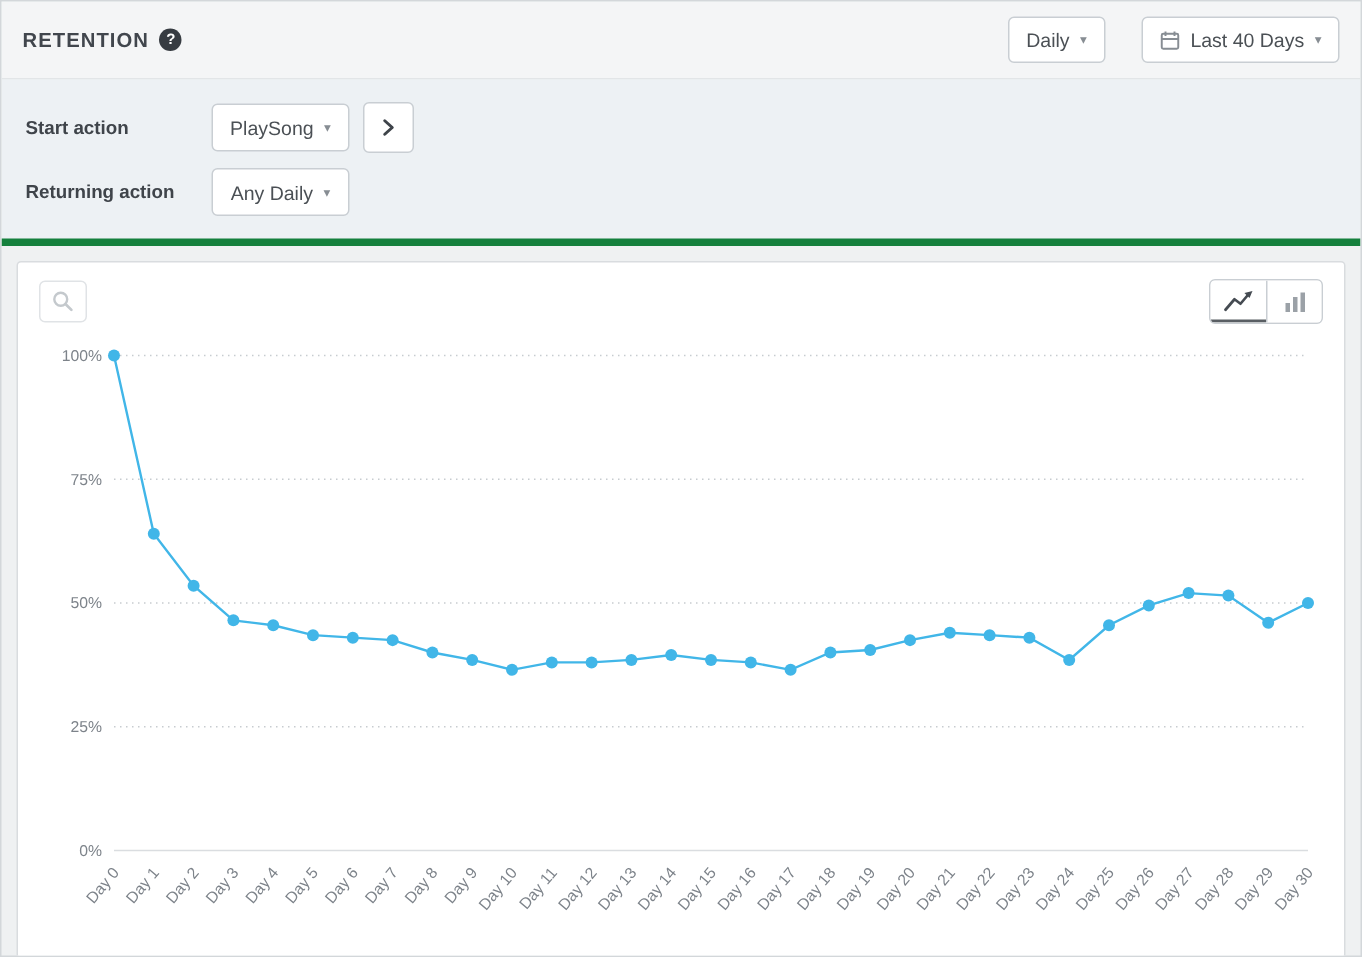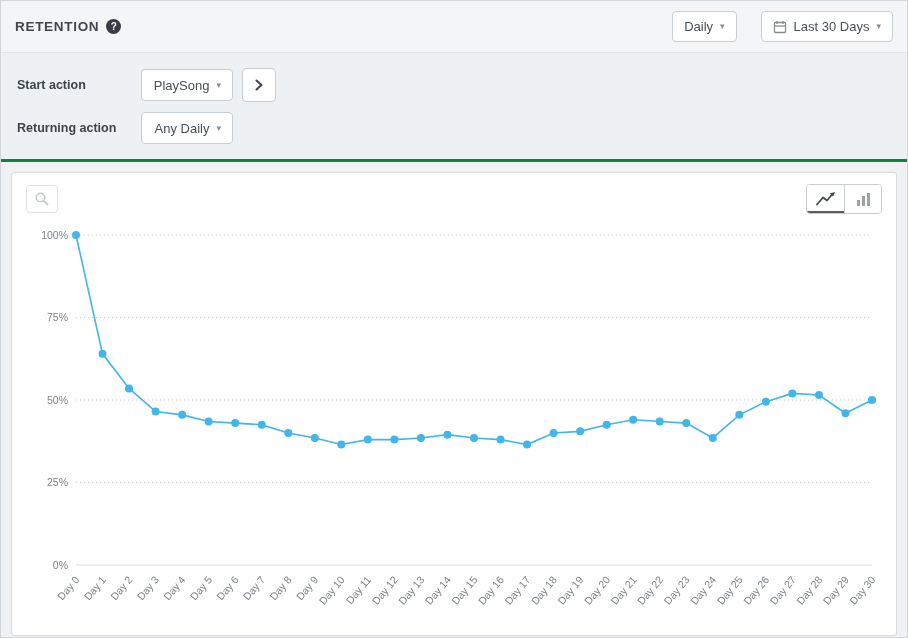--- a/index.html
+++ b/index.html
@@ -39,30 +39,30 @@
     display: inline-flex; align-items: center; gap: 7px;
     background: #fff; border: 1px solid #c9ced3; border-radius: 4px;
     padding: 0 11px; height: 31px;
     font-size: 13px; color: #4b5055; cursor: pointer;
     white-space: nowrap;
   }
   .caret { font-size: 9px; color: #878d93; line-height: 1; }
   
   .filters {
     background: #edf1f4;
-    border-bottom: 3px solid #15803d;
+    border-bottom: 5px solid #15803d;
     padding: 15px 16px;
     display: flex; flex-direction: column; gap: 10px;
   }
   .filter-row { display: flex; align-items: center; }
   .filter-label {
     width: 124px;
     font-size: 12.5px; font-weight: bold; color: #3f444a;
   }
-  .dropdown { min-width: 92px; justify-content: flex-end; height: 32px; }
+  .dropdown { min-width: 92px; justify-content: center; height: 32px; }
   .run-btn {
     width: 34px; height: 34px; margin-left: 9px;
     background: #fff; border: 1px solid #c9ced3; border-radius: 4px;
     display: flex; align-items: center; justify-content: center;
     cursor: pointer;
   }
   
   .chart-card {
     margin: 10px;
     background: #fff;
@@ -115,21 +115,21 @@
       </button>
       <button class="btn">
         <span style="display:flex;">
           <svg width="14" height="14" viewBox="0 0 14 14">
             <rect x="1.5" y="2.5" width="11" height="10" rx="1" fill="none" stroke="#878d93" stroke-width="1.3"></rect>
             <line x1="4" y1="1" x2="4" y2="4" stroke="#878d93" stroke-width="1.3"></line>
             <line x1="10" y1="1" x2="10" y2="4" stroke="#878d93" stroke-width="1.3"></line>
             <line x1="1.5" y1="6" x2="12.5" y2="6" stroke="#878d93" stroke-width="1.3"></line>
           </svg>
         </span>
-        <span>Last 30 Days</span>
+        <span>Last 40 Days</span>
         <span class="caret">▾</span>
       </button>
     </div>
   </div>
 
   <div class="filters">
     <div class="filter-row">
       <span class="filter-label">Start action</span>
       <button class="btn dropdown">
         <span>PlaySong</span>

